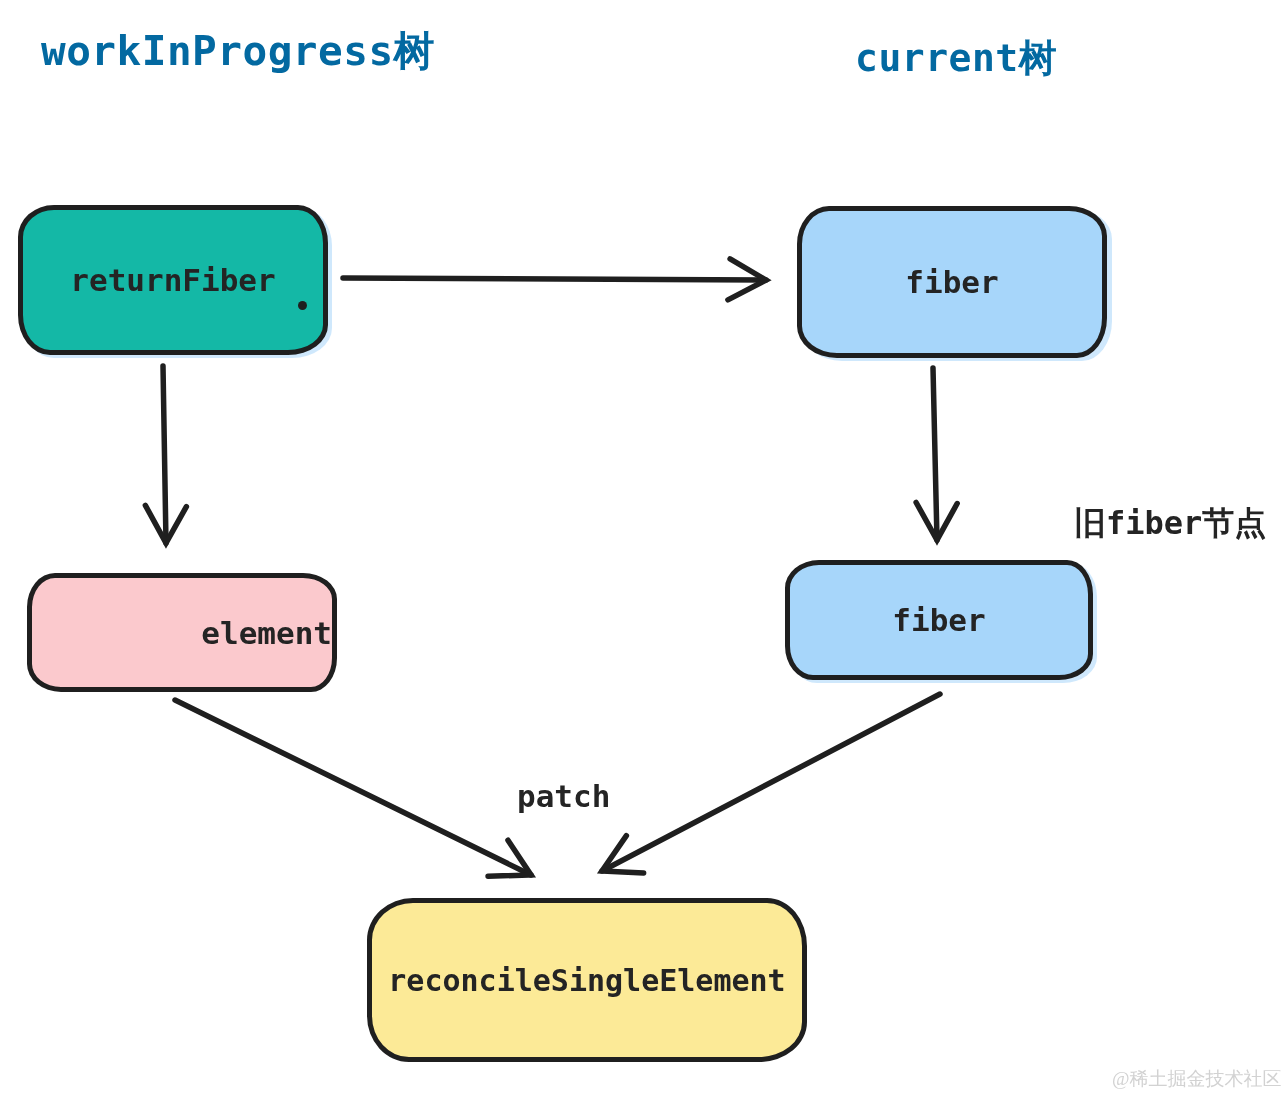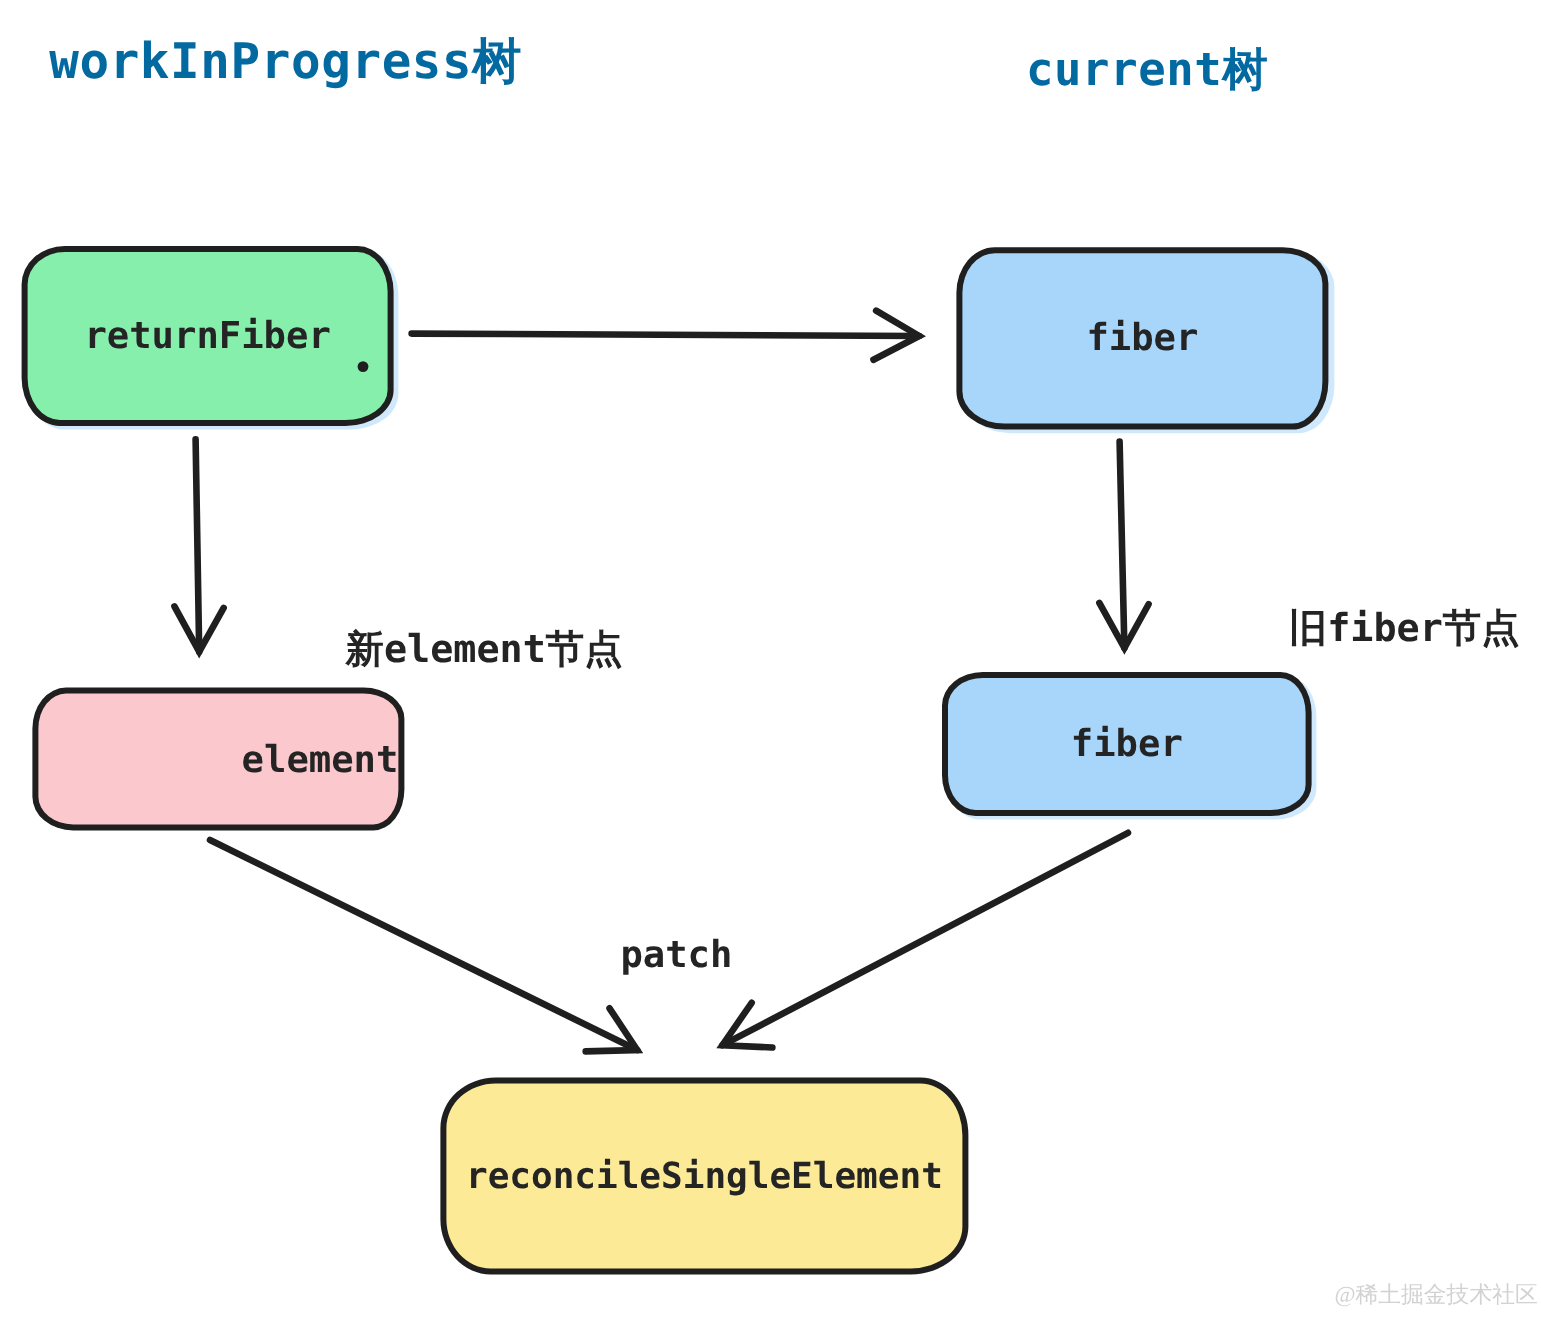--- a/index.html
+++ b/index.html
@@ -114,21 +114,21 @@
     <line x1="933" y1="368" x2="937" y2="540" marker-end="url(#vhead)"></line>
 
     <line x1="175" y1="700" x2="531" y2="875" marker-end="url(#vhead)"></line>
 
     <line x1="940" y1="694" x2="602" y2="871" marker-end="url(#vhead)"></line>
   </svg>
 
   <div class="title left">workInProgress树</div>
   <div class="title right">current树</div>
 
-  <div class="node node-returnfiber" style="background-color: #86efac;">
+  <div class="node node-returnfiber" style="background-color: #14b8a6;">
     <span>returnFiber</span>
     <span class="dot"></span>
   </div>
 
   <div class="node node-fiber-current" style="background-color: rgb(167, 214, 250);">
     <span>fiber</span>
   </div>
 
   <div class="node node-element" style="background-color: rgb(251, 201, 205); justify-content: flex-end;">
     <span>element</span>
@@ -137,18 +137,17 @@
   <div class="node node-fiber-old" style="background-color: rgb(167, 214, 250);">
     <span>fiber</span>
   </div>
 
   <div class="node node-reconcile" style="background-color: rgb(252, 234, 151);">
     <span>reconcileSingleElement</span>
   </div>
 
   <div class="edge-label patch">patch</div>
 
-  <div class="annotation new-element">新element节点</div>
   <div class="annotation old-fiber">旧fiber节点</div>
 
   <div class="watermark">@稀土掘金技术社区</div>
 
 </div>
 
 </body></html>

